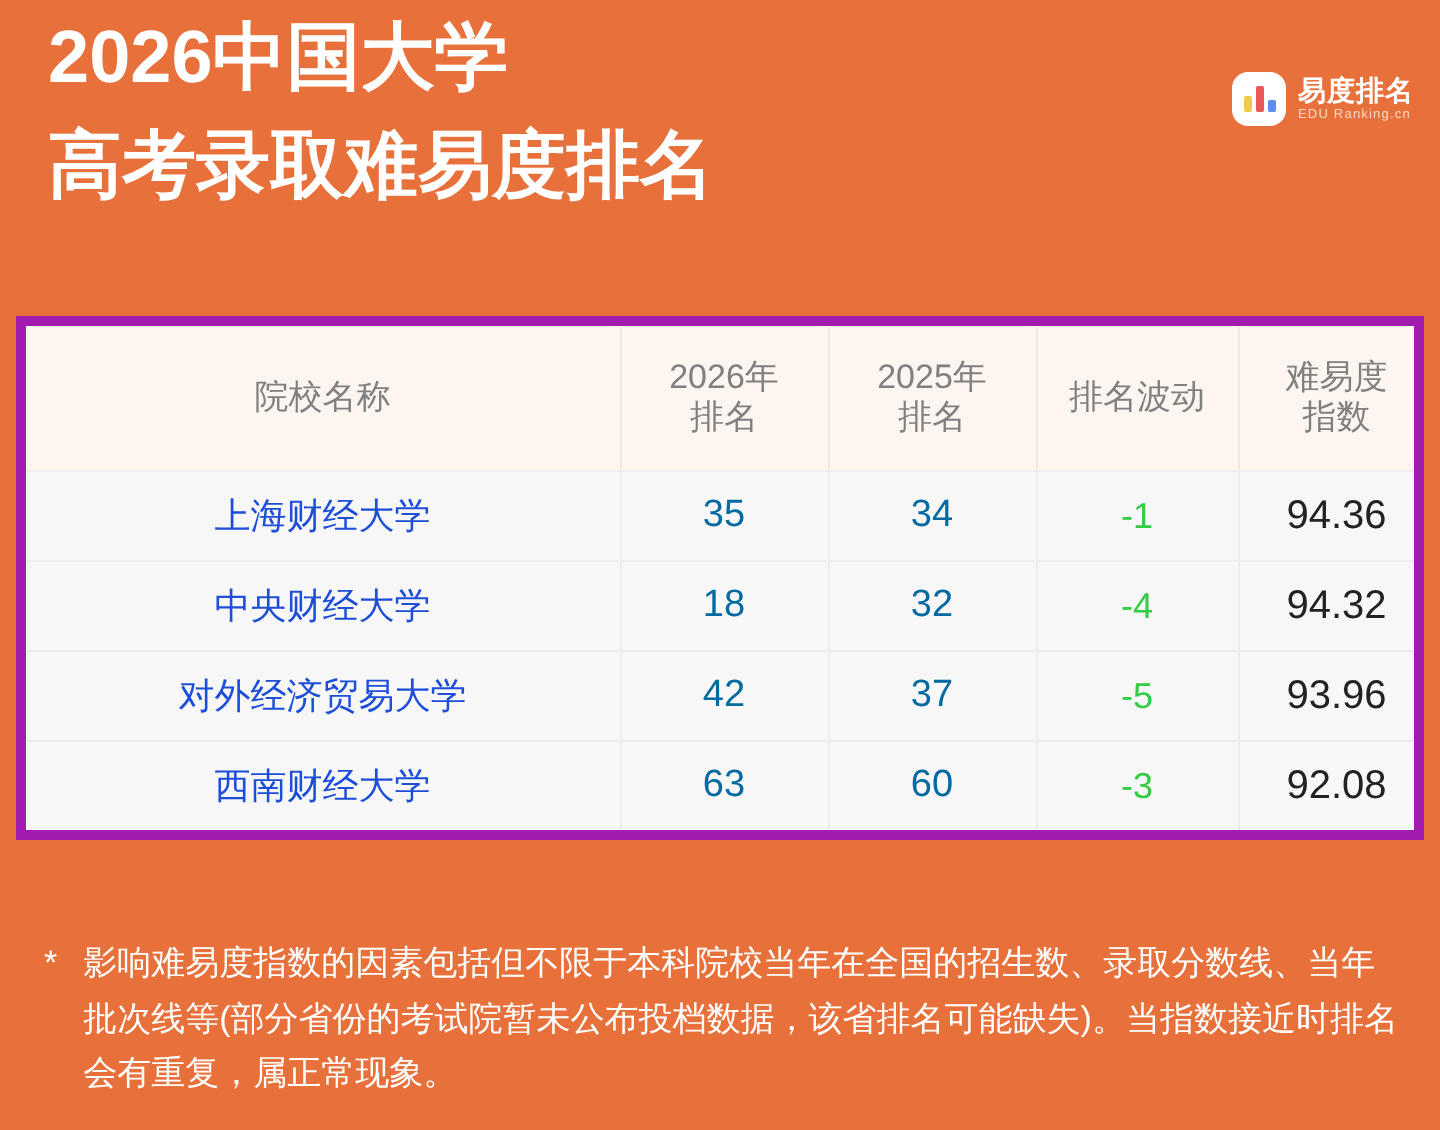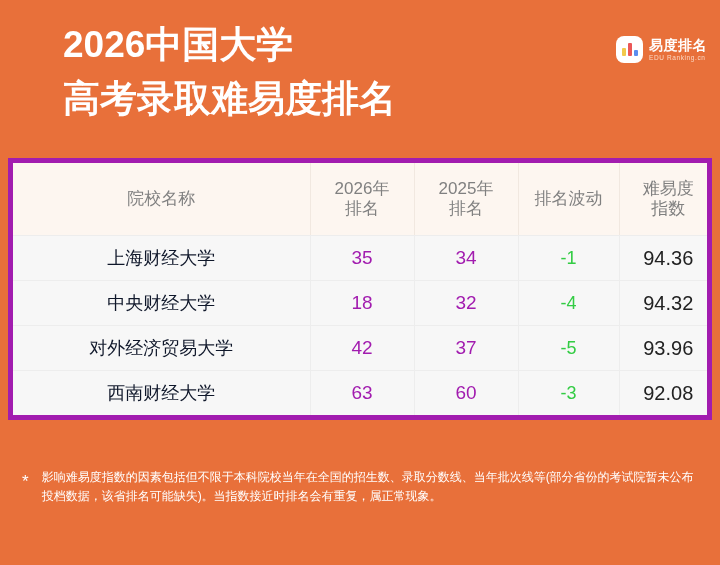--- a/index.html
+++ b/index.html
@@ -18,22 +18,21 @@
   
   .header {
     position: absolute;
     left: 0; top: 0;
     width: 720px;
     height: 150px;
   }
   .title-block {
     position: absolute;
     left: 24px;
-    top: 22px;
-    margin-left: 39px;
+    top: 6px;
   }
   .title-line {
     color: #FFFFFF;
     font-weight: bold;
     letter-spacing: 0px;
     line-height: 1.22;
     white-space: nowrap;
   }
   .title-line-1 {
     font-size: 37px;
@@ -137,26 +136,26 @@
     vertical-align: middle;
     border-right: 1px solid #EDEDED;
     border-bottom: 1px solid #EDEDED;
     padding: 0;
   }
   table.rank-table td:last-child { border-right: none; }
   table.rank-table tr:last-child td { border-bottom: none; }
 
   td.cell-name {
     font-size: 18px;
-    color: #0f172a;
+    color: #1d4ed8;
     text-align: center;
   }
   td.cell-rank {
     font-size: 19px;
-    color: #a21caf;
+    color: #0369a1;
   }
   td.cell-delta {
     font-size: 18px;
     color: #33CC44;
   }
   td.cell-delta.zero {
     color: #9A9A9A;
   }
   td.cell-index {
     font-size: 20px;
@@ -201,21 +200,21 @@
   }
   .footnote-star {
     color: #FFFFFF;
     font-size: 17px;
     line-height: 1;
     padding-top: 5px;
     flex: 0 0 auto;
   }
   .footnote-text {
     color: #FFFFFF;
-    font-size: 12px;
+    font-size: 17px;
     line-height: 1.62;
     letter-spacing: 0px;
   }
 </style>
 </head>
 <body>
 
 <div class="header">
 
   <div class="title-block">

